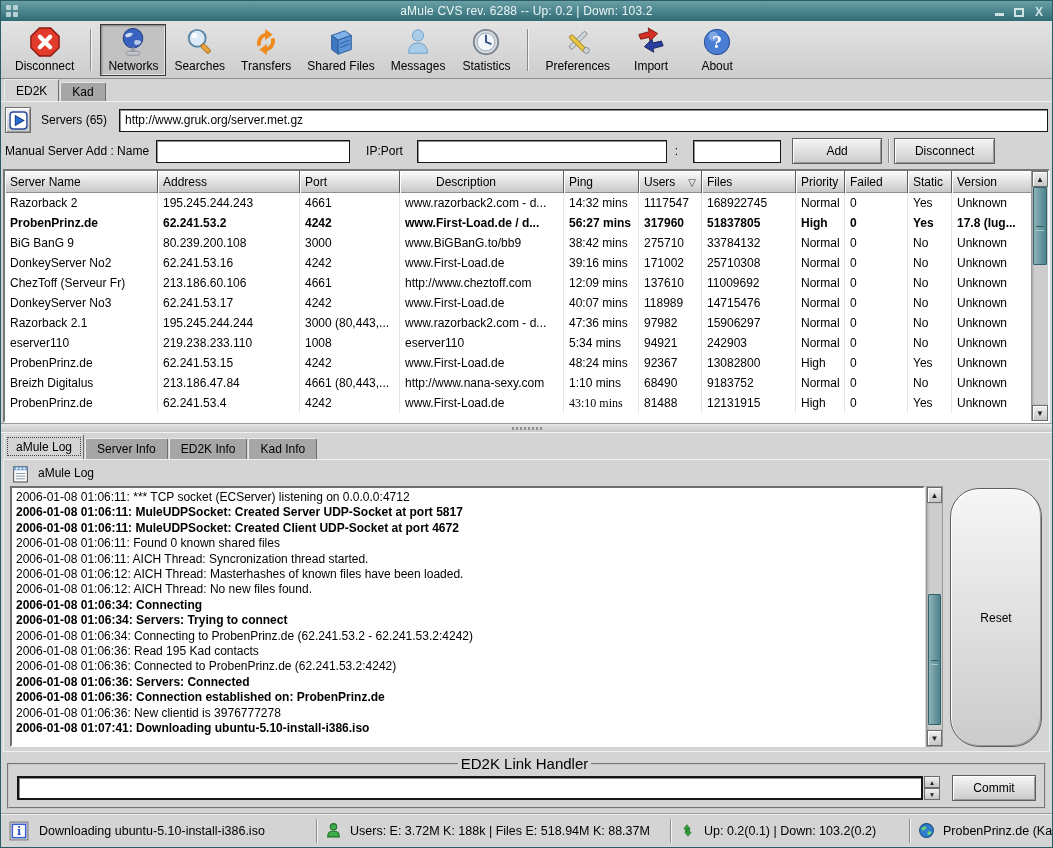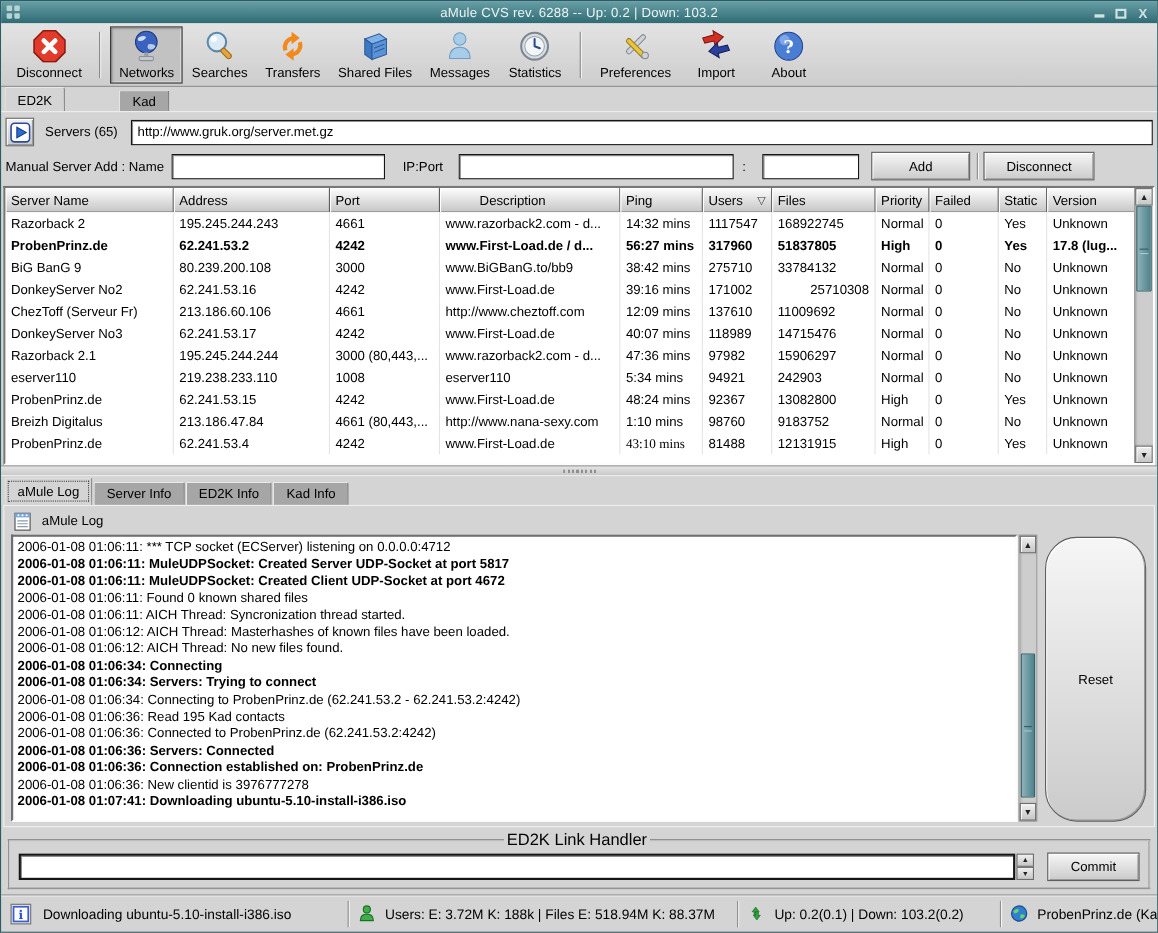--- a/index.html
+++ b/index.html
@@ -23,21 +23,21 @@
     background:linear-gradient(#e3e3e3,#cdcdcd);border-bottom:1px solid #8f8f8f;}
   .tbtn{display:flex;flex-direction:column;align-items:center;justify-content:flex-end;
     min-width:66px;height:52px;padding:2px 7px;border:1px solid transparent;cursor:default;}
   .tbtn .ticon{height:32px;display:flex;align-items:center;justify-content:center;}
   .tbtn .tlabel{font-size:12px;margin-top:1px;white-space:nowrap;}
   .tbtn.active{background:#c2c2c2;border:1px solid #3a3a3a;
     box-shadow:inset 1px 1px 2px rgba(0,0,0,.35), inset -1px -1px 0 #e9e9e9;}
   .tsep{width:2px;height:42px;margin:0 8px;border-left:1px solid #8a8a8a;border-right:1px solid #f4f4f4;}
   
   .tabrow{display:flex;align-items:flex-end;padding-left:3px;}
-  .ntabs{height:22px;flex:0 0 22px;gap:48px;}
+  .ntabs{height:22px;flex:0 0 22px;}
   .itabs{height:26px;flex:0 0 26px;background:#d4d4d4;}
   .tab{padding:3px 11px 3px;margin-right:1px;background:#a6a6a6;border:1px solid #6e6e6e;
     border-bottom:none;border-top-color:#e9e9e9;border-left-color:#e9e9e9;
     border-radius:2px 2px 0 0;font-size:12px;height:19px;display:flex;align-items:center;cursor:default;}
   .tab.active{background:#d4d4d4;height:22px;position:relative;z-index:2;}
   .itabs .tab{height:21px;}
   .itabs .tab.active{height:25px;outline:1px dotted #444;outline-offset:-4px;}
   
   .ed2k-panel{flex:0 0 322px;border-top:1px solid #efefef;display:flex;flex-direction:column;}
   .servers-bar{height:34px;display:flex;align-items:center;padding:4px 4px 2px;}
@@ -363,21 +363,21 @@
               <div class="tcell" style="width: 44px; flex: 0 0 44px;">No</div>
               <div class="tcell" style="width: 85px; flex: 0 0 85px;">Unknown</div>
             </div>
             <div class="trow">
               <div class="tcell" style="width: 153px; flex: 0 0 153px;">DonkeyServer No2</div>
               <div class="tcell" style="width: 142px; flex: 0 0 142px;">62.241.53.16</div>
               <div class="tcell" style="width: 100px; flex: 0 0 100px;">4242</div>
               <div class="tcell" style="width: 164px; flex: 0 0 164px;">www.First-Load.de</div>
               <div class="tcell" style="width: 75px; flex: 0 0 75px;">39:16 mins</div>
               <div class="tcell" style="width: 63px; flex: 0 0 63px;">171002</div>
-              <div class="tcell" style="width: 94px; flex: 0 0 94px; text-align: right;">25710308</div>
+              <div class="tcell" style="width: 94px; flex: 0 0 94px;">25710308</div>
               <div class="tcell" style="width: 49px; flex: 0 0 49px;">Normal</div>
               <div class="tcell" style="width: 63px; flex: 0 0 63px;">0</div>
               <div class="tcell" style="width: 44px; flex: 0 0 44px;">No</div>
               <div class="tcell" style="width: 85px; flex: 0 0 85px;">Unknown</div>
             </div>
             <div class="trow">
               <div class="tcell" style="width: 153px; flex: 0 0 153px;">ChezToff (Serveur Fr)</div>
               <div class="tcell" style="width: 142px; flex: 0 0 142px;">213.186.60.106</div>
               <div class="tcell" style="width: 100px; flex: 0 0 100px;">4661</div>
               <div class="tcell" style="width: 164px; flex: 0 0 164px;">http://www.cheztoff.com</div>
@@ -440,21 +440,21 @@
               <div class="tcell" style="width: 63px; flex: 0 0 63px;">0</div>
               <div class="tcell" style="width: 44px; flex: 0 0 44px;">Yes</div>
               <div class="tcell" style="width: 85px; flex: 0 0 85px;">Unknown</div>
             </div>
             <div class="trow">
               <div class="tcell" style="width: 153px; flex: 0 0 153px;">Breizh Digitalus</div>
               <div class="tcell" style="width: 142px; flex: 0 0 142px;">213.186.47.84</div>
               <div class="tcell" style="width: 100px; flex: 0 0 100px;">4661 (80,443,...</div>
               <div class="tcell" style="width: 164px; flex: 0 0 164px;">http://www.nana-sexy.com</div>
               <div class="tcell" style="width: 75px; flex: 0 0 75px;">1:10 mins</div>
-              <div class="tcell" style="width: 63px; flex: 0 0 63px;">98760</div>
+              <div class="tcell" style="width: 63px; flex: 0 0 63px;">68490</div>
               <div class="tcell" style="width: 94px; flex: 0 0 94px;">9183752</div>
               <div class="tcell" style="width: 49px; flex: 0 0 49px;">Normal</div>
               <div class="tcell" style="width: 63px; flex: 0 0 63px;">0</div>
               <div class="tcell" style="width: 44px; flex: 0 0 44px;">No</div>
               <div class="tcell" style="width: 85px; flex: 0 0 85px;">Unknown</div>
             </div>
             <div class="trow">
               <div class="tcell" style="width: 153px; flex: 0 0 153px;">ProbenPrinz.de</div>
               <div class="tcell" style="width: 142px; flex: 0 0 142px;">62.241.53.4</div>
               <div class="tcell" style="width: 100px; flex: 0 0 100px;">4242</div>

